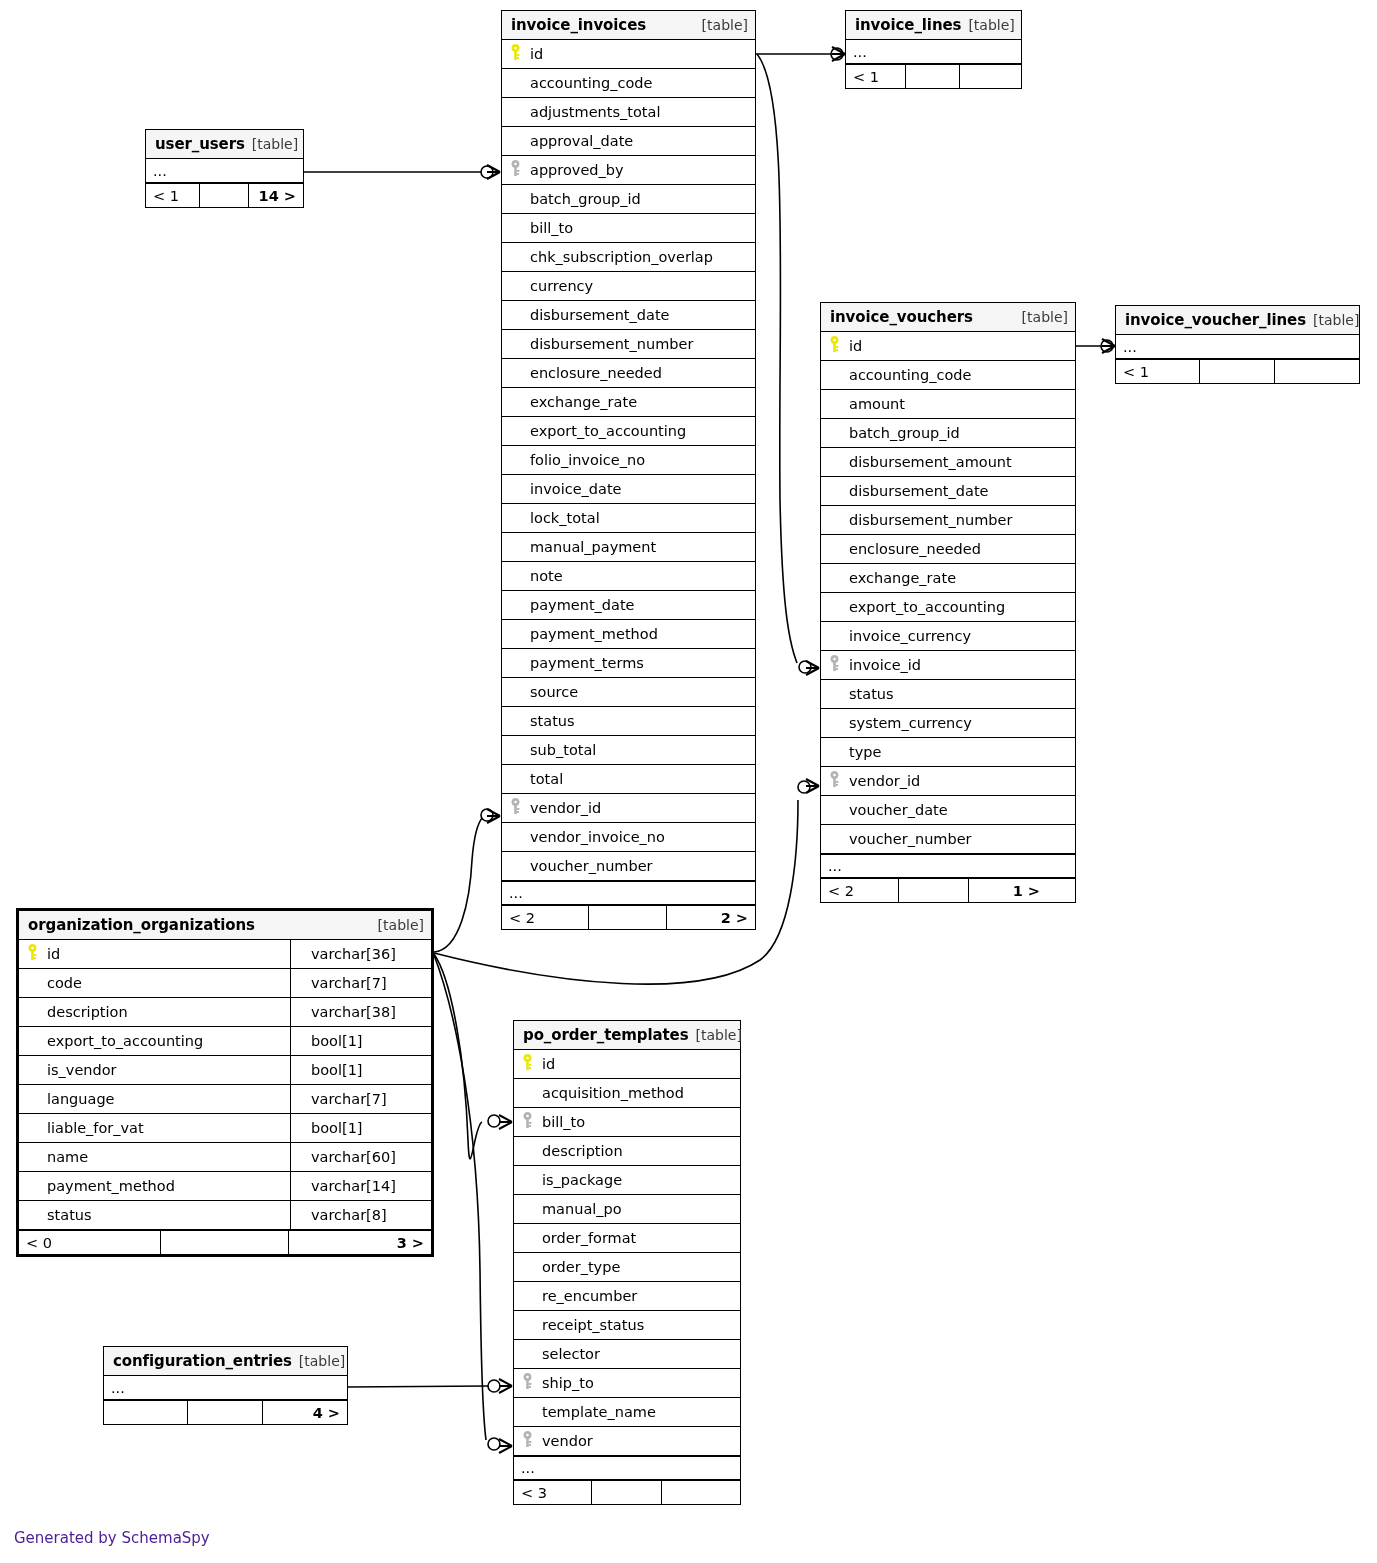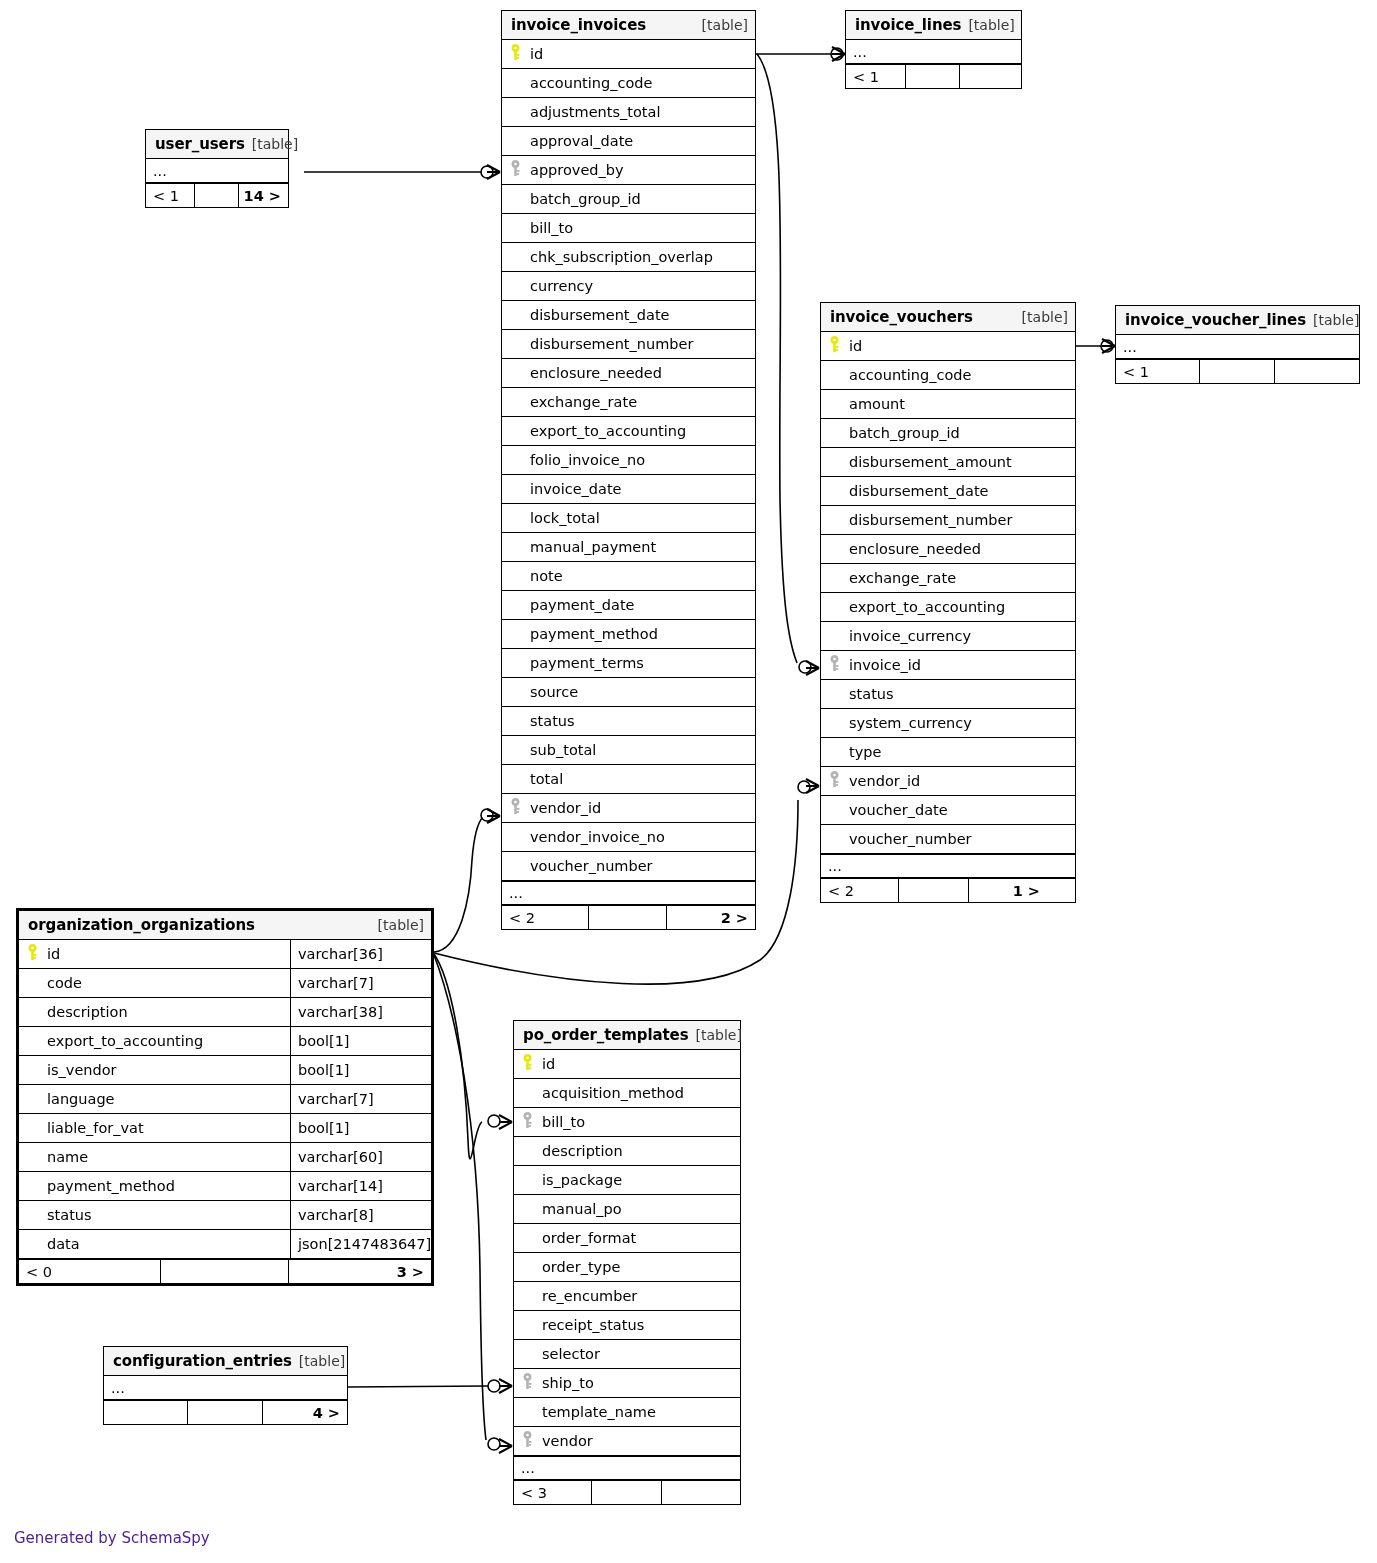--- a/index.html
+++ b/index.html
@@ -84,21 +84,21 @@
     color: #000000;
     flex: 1;
     padding-left: 2px;
     overflow: hidden;
   }
   .col-type {
     font-size: 14.5px;
     color: #000000;
     border-left: 1px solid #000000;
     box-sizing: border-box;
-    padding-left: 7px;
+    padding-left: 20px;
     width: 141px;
     min-width: 141px;
     height: 100%;
     display: flex;
     align-items: center;
   }
   .ellipsis-row {
     height: 24px;
     border-bottom: 1px solid #000000;
     border-top: 1px solid #000000;
@@ -367,21 +367,21 @@
         <span class="tbl-name">invoice_lines</span>
         <span class="tbl-tag">[table]</span>
       </div>
       <div class="ellipsis-row no-top">...</div>
       <div class="footer-row" style="border-top: 1px solid rgb(0, 0, 0);">
         <span class="footer-cell left" style="width:60px">&lt; 1</span>
         <span class="footer-cell left" style="width:54px"></span>
         <span class="footer-cell right" style="width:61px"></span>
       </div>
     </div>
-    <div class="table-box" style="left: 145px; top: 129px; width: 144px;">
+    <div class="table-box" style="left: 145px; top: 129px; width: 159px;">
       <div class="tbl-header">
         <span class="tbl-name">user_users</span>
         <span class="tbl-tag">[table]</span>
       </div>
       <div class="ellipsis-row no-top">...</div>
       <div class="footer-row" style="border-top: 1px solid rgb(0, 0, 0);">
         <span class="footer-cell left" style="width:54px">&lt; 1</span>
         <span class="footer-cell left" style="width:49px"></span>
         <span class="footer-cell right" style="width:54px">14 &gt;</span>
       </div>
@@ -562,25 +562,20 @@
       <div class="col-row">
         <span class="col-keycell"></span>
         <span class="col-name">payment_method</span>
         <span class="col-type">varchar[14]</span>
       </div>
       <div class="col-row">
         <span class="col-keycell"></span>
         <span class="col-name">status</span>
         <span class="col-type">varchar[8]</span>
       </div>
-      <div class="col-row">
-        <span class="col-keycell"></span>
-        <span class="col-name">data</span>
-        <span class="col-type">json[2147483647]</span>
-      </div>
       <div class="footer-row" style="border-top: 1px solid rgb(0, 0, 0);">
         <span class="footer-cell left" style="width:142px">&lt; 0</span>
         <span class="footer-cell left" style="width:128px"></span>
         <span class="footer-cell right" style="width:142px">3 &gt;</span>
       </div>
     </div>
     <div class="table-box" style="left: 513px; top: 1020px; width: 228px;">
       <div class="tbl-header">
         <span class="tbl-name">po_order_templates</span>
         <span class="tbl-tag">[table]</span>

